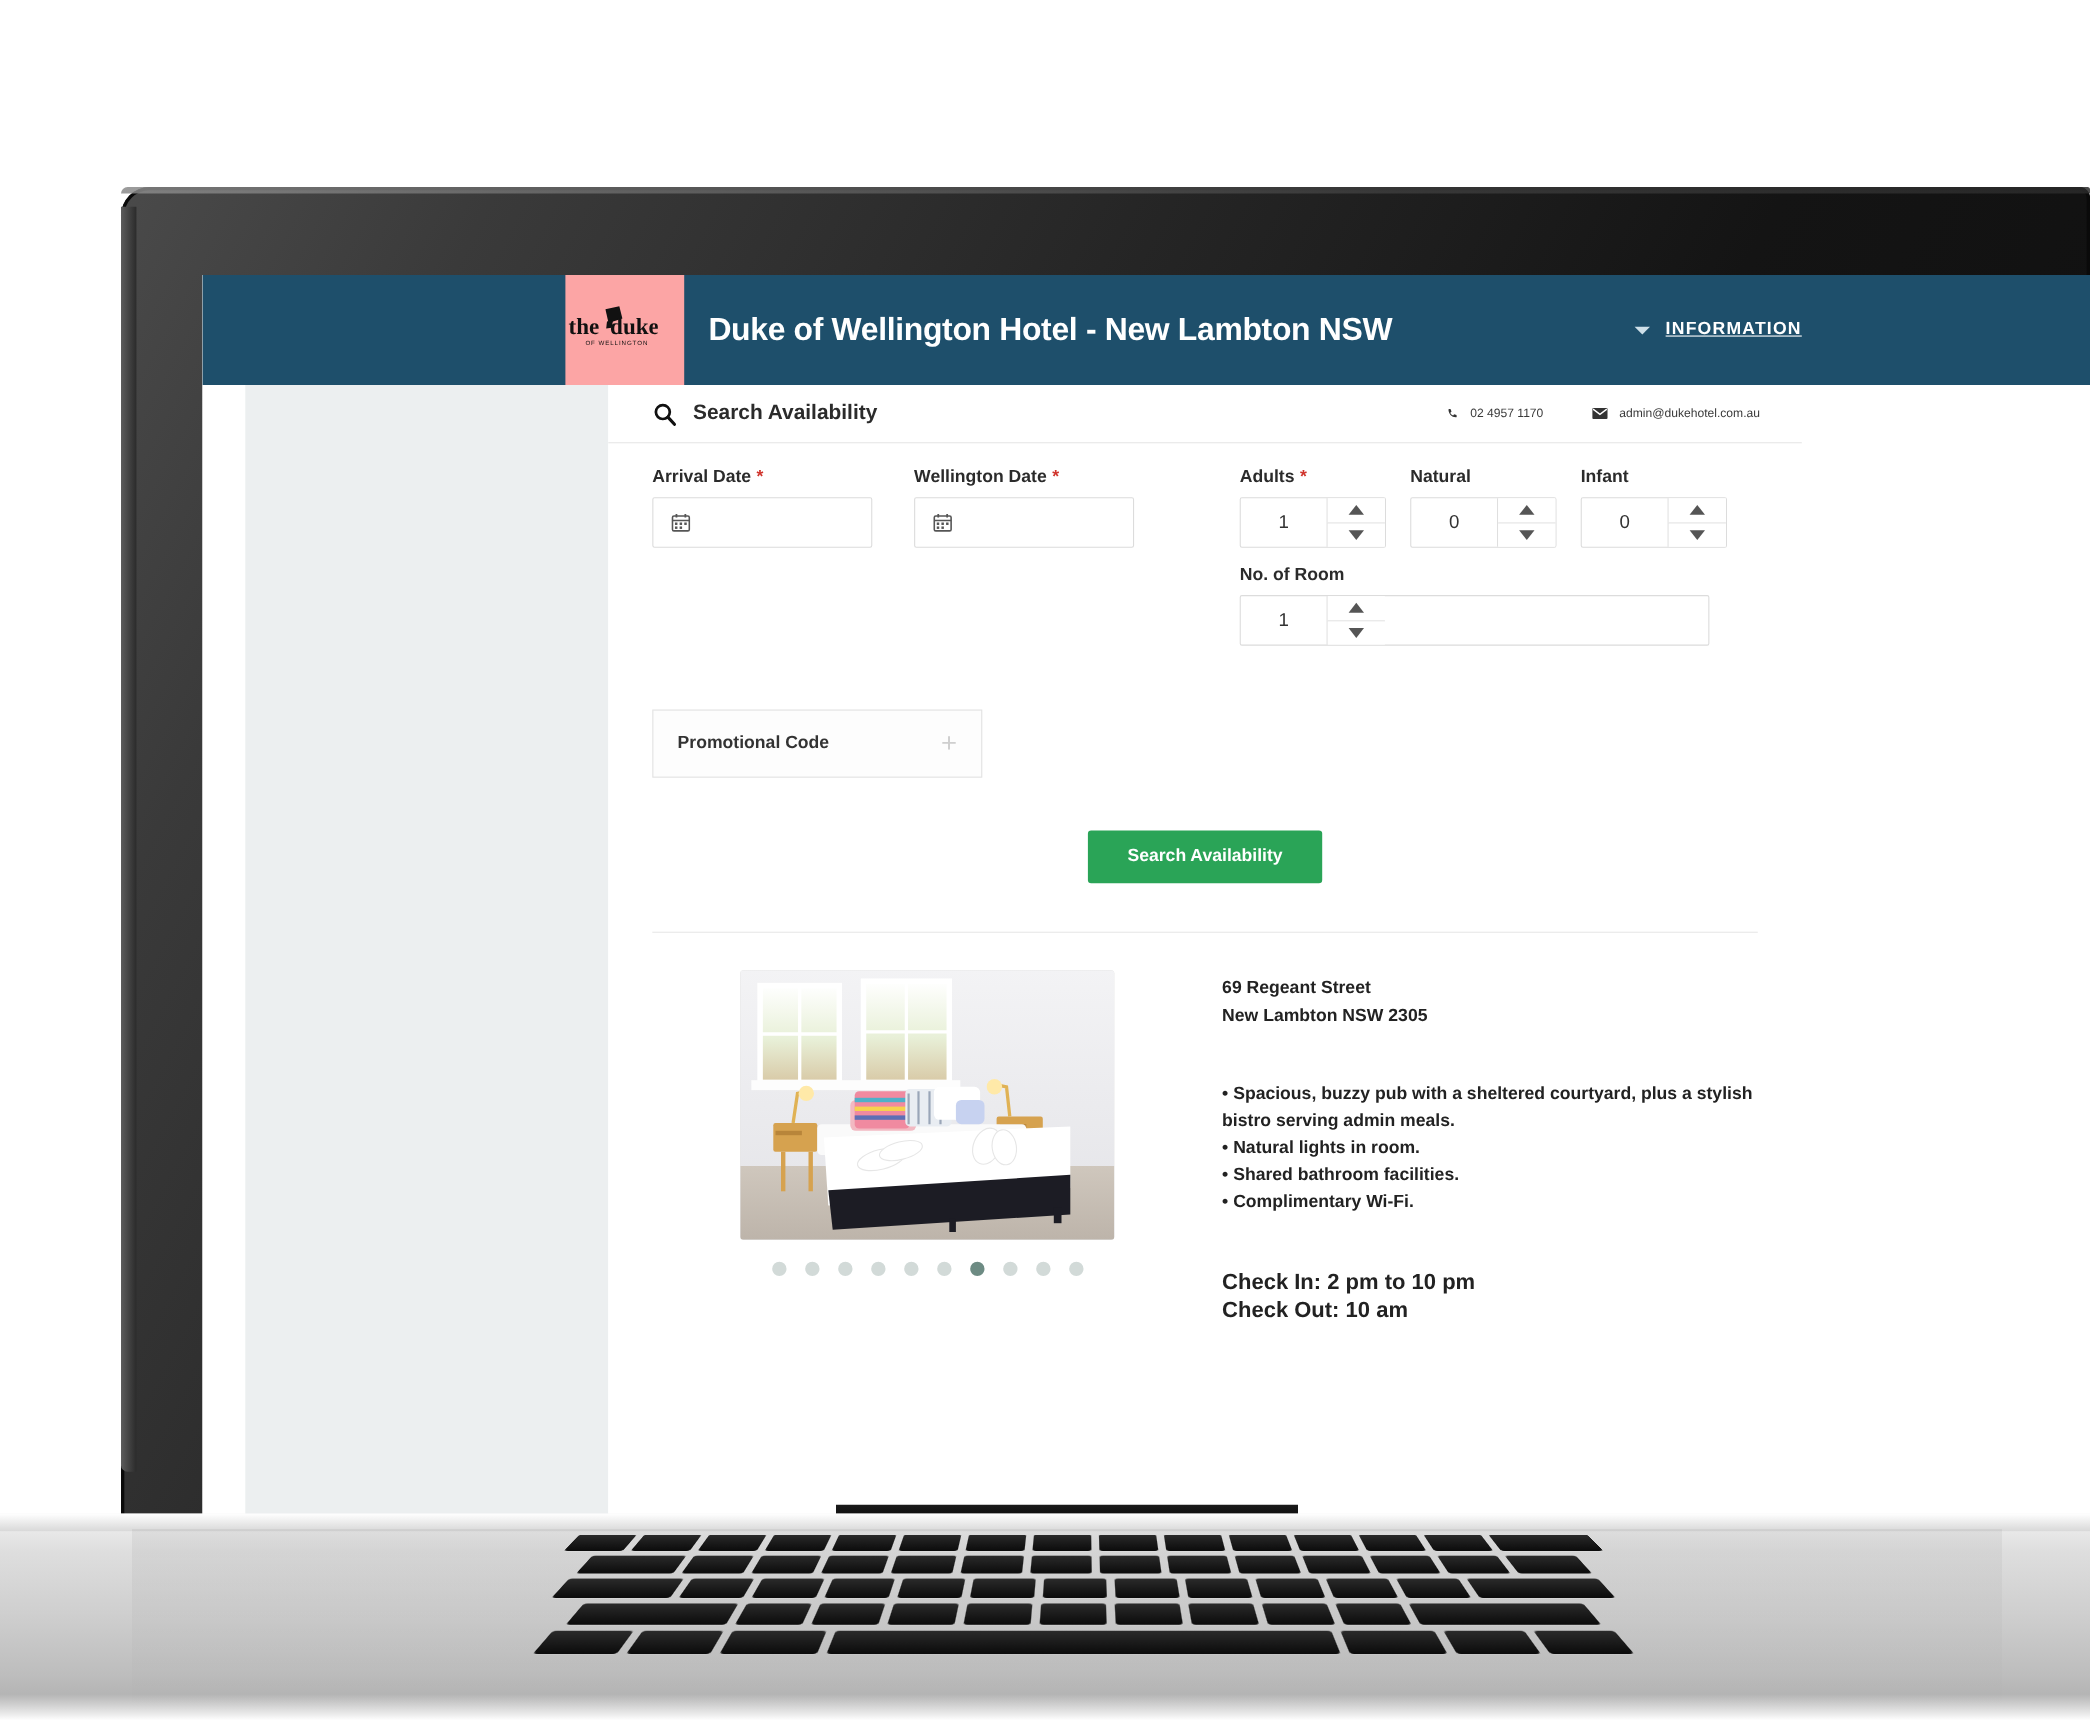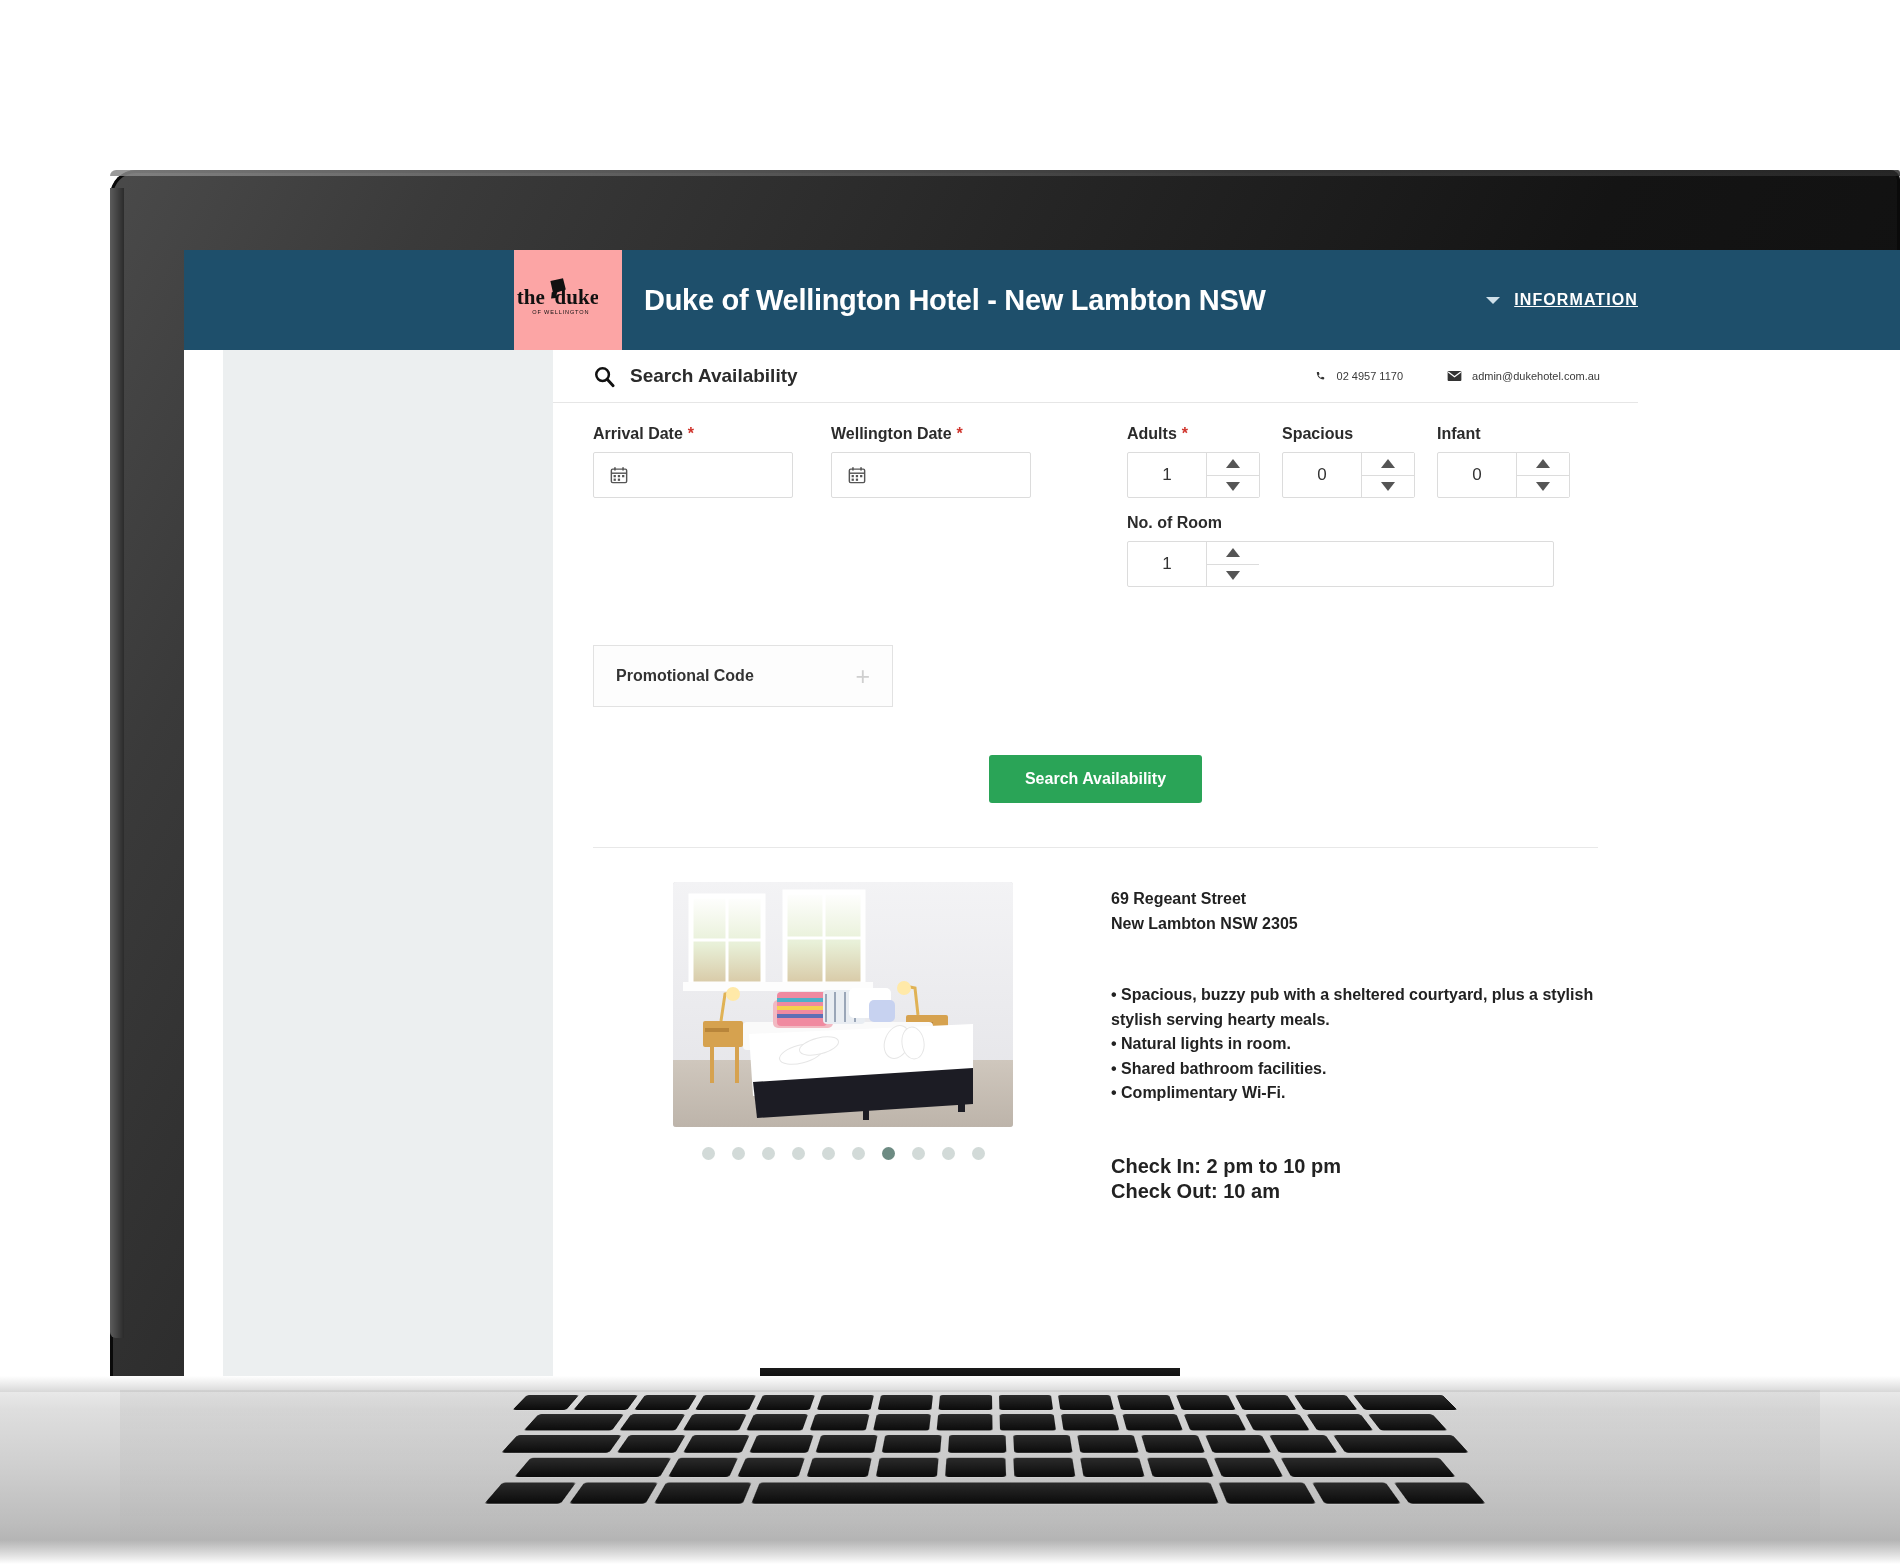--- a/index.html
+++ b/index.html
@@ -267,21 +267,21 @@
                               <span class="tri-up"></span>
                             </div>
                           <div class="spin-btn">
                               <span class="tri-dn"></span>
                             </div>
                         </div>
                       </div>
                     </div>
 
                     <div class="fld">
-                      <div class="fld-label">Spacious</div>
+                      <div class="fld-label">Natural</div>
                       <div class="spin-wrap">
                         <div class="spin-val">0</div>
                         <div class="spin-btns">
                           <div class="spin-btn">
                               <span class="tri-up"></span>
                             </div>
                           <div class="spin-btn">
                               <span class="tri-dn"></span>
                             </div>
                         </div>
@@ -417,21 +417,21 @@
                   <span class="dot"></span>
                   <span class="dot"></span>
                 </div>
               </div>
 
               <div class="info">
                 <div class="addr-line">69 Regeant Street</div>
                 <div class="addr-line">New Lambton NSW 2305</div>
 
                 <div class="feat">
-                  <p>• Spacious, buzzy pub with a sheltered courtyard, plus a stylish stylish serving hearty meals.</p>
+                  <p>• Spacious, buzzy pub with a sheltered courtyard, plus a stylish bistro serving admin meals.</p>
                   <p>• Natural lights in room.</p>
                   <p>• Shared bathroom facilities.</p>
                   <p>• Complimentary Wi-Fi.</p>
                 </div>
 
                 <div class="checks">
                   <p>Check In: 2 pm to 10 pm</p>
                   <p>Check Out: 10 am</p>
                 </div>
               </div>

